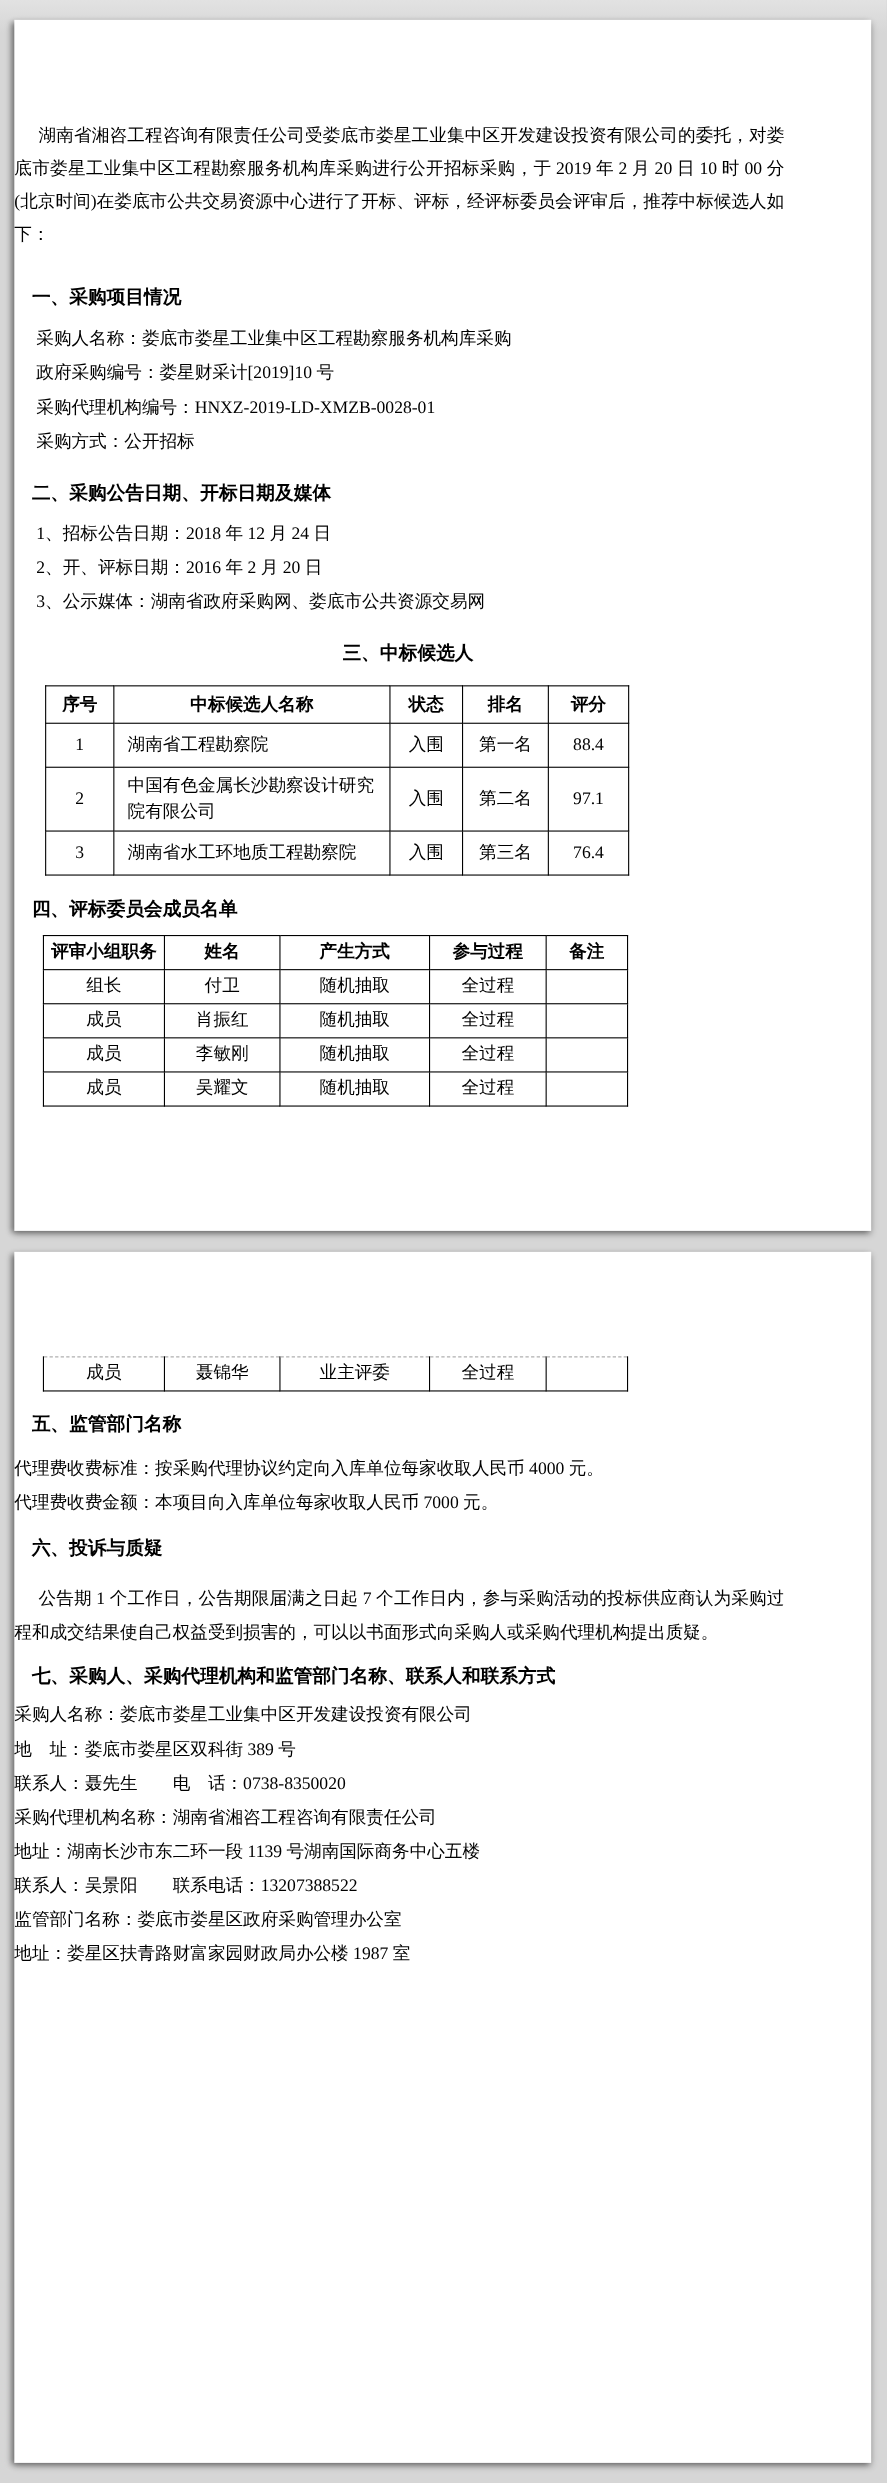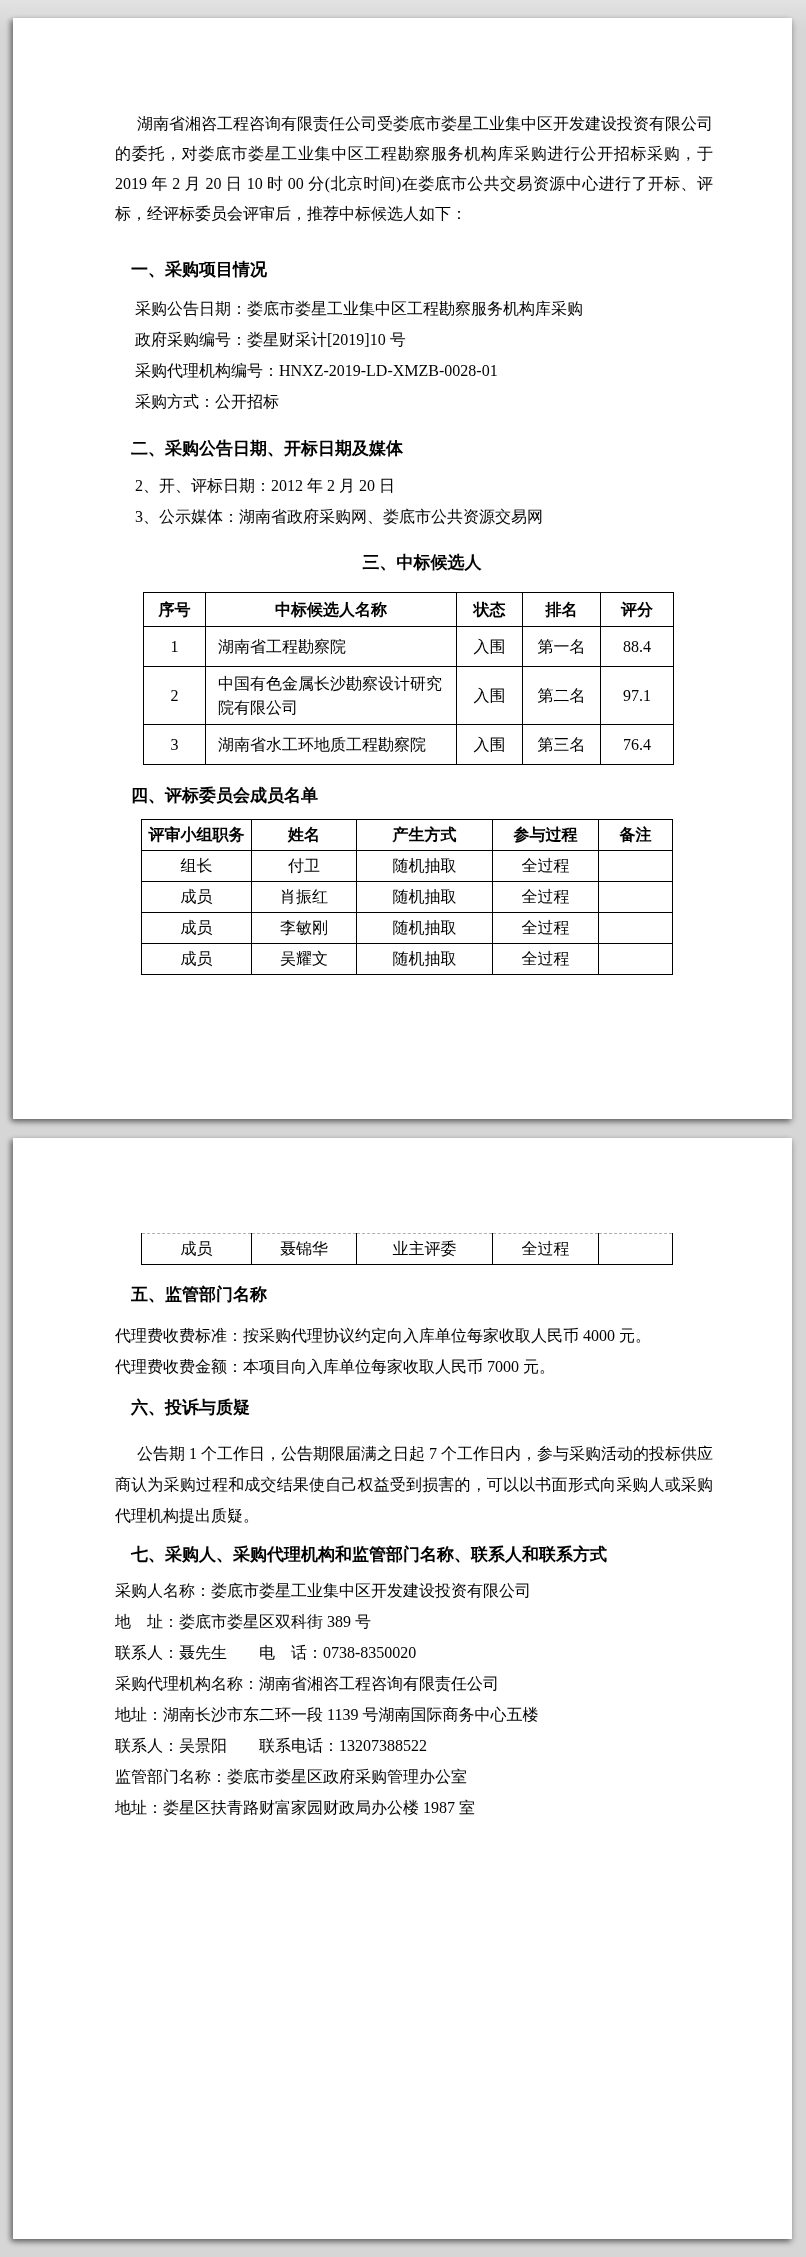--- a/index.html
+++ b/index.html
@@ -19,21 +19,20 @@
     position:absolute;
     left:13px;
     width:779px;
     height:1101px;
     background:#ffffff;
     box-shadow:-3px 2px 5px rgba(0,0,0,0.35), 0 3px 6px rgba(0,0,0,0.3);
   }
   .page-1{top:18px;}
   .page-2{top:1138px;}
   .page-content{
-    padding-left:102px;
     padding-right:79px;
     font-size:16px;
     line-height:30px;
   }
   .page-1 .page-content{padding-top:91px;}
   .page-2 .page-content{padding-top:95px;}
   .intro{
     margin:0;
     text-indent:22px;
     text-align:justify;
@@ -102,29 +101,30 @@
 
 <div class="viewport">
 
   <div class="page page-1">
     <div class="page-content">
 
       <p class="intro">湖南省湘咨工程咨询有限责任公司受娄底市娄星工业集中区开发建设投资有限公司的委托，对娄底市娄星工业集中区工程勘察服务机构库采购进行公开招标采购，于 2019 年 2 月 20 日 10 时 00 分(北京时间)在娄底市公共交易资源中心进行了开标、评标，经评标委员会评审后，推荐中标候选人如下：</p>
 
       <div class="heading h1x">一、采购项目情况</div>
       <div class="field-list fl-1">
-        <div class="field-line">采购公告日期：娄底市娄星工业集中区工程勘察服务机构库采购</div>
+        <div class="field-line">采购人名称：娄底市娄星工业集中区工程勘察服务机构库采购</div>
         <div class="field-line">政府采购编号：娄星财采计[2019]10 号</div>
         <div class="field-line">采购代理机构编号：HNXZ-2019-LD-XMZB-0028-01</div>
         <div class="field-line">采购方式：公开招标</div>
       </div>
 
       <div class="heading h2x">二、采购公告日期、开标日期及媒体</div>
       <div class="field-list fl-2">
-        <div class="field-line">2、开、评标日期：2012 年 2 月 20 日</div>
+        <div class="field-line">1、招标公告日期：2018 年 12 月 24 日</div>
+        <div class="field-line">2、开、评标日期：2016 年 2 月 20 日</div>
         <div class="field-line">3、公示媒体：湖南省政府采购网、娄底市公共资源交易网</div>
       </div>
 
       <div class="heading h3x">三、中标候选人</div>
 
       <table class="tbl-candidates">
         <colgroup>
             <col style="width:62px">
             <col style="width:251px">
             <col style="width:66px">

